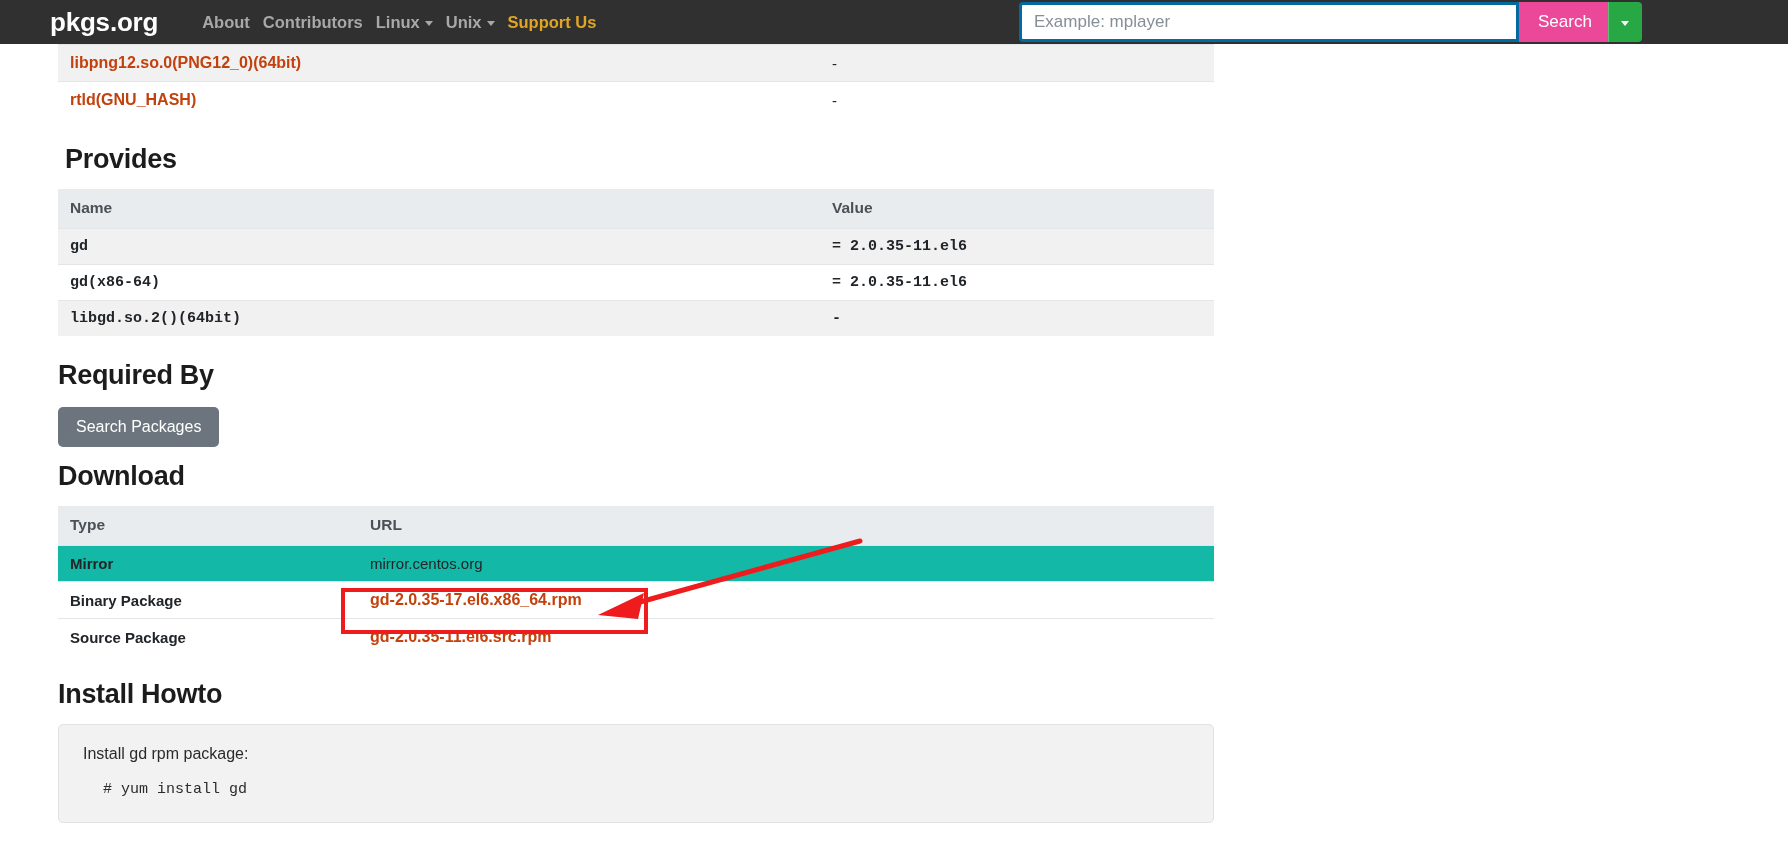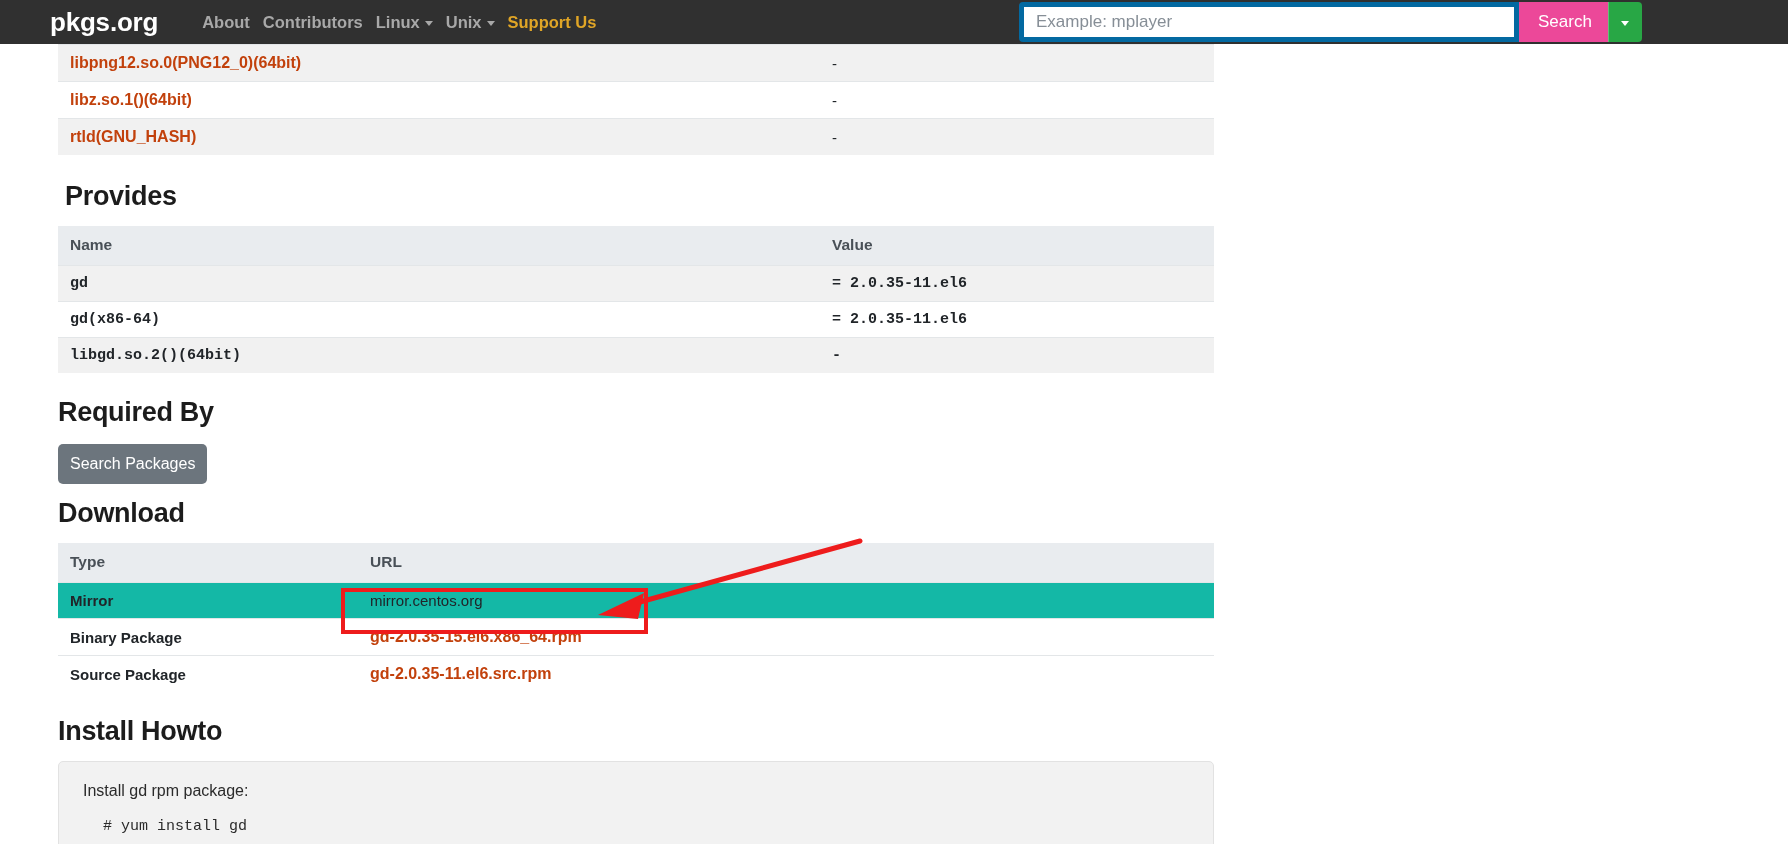--- a/index.html
+++ b/index.html
@@ -66,21 +66,21 @@
     left: 1019px;
     top: 2px;
     display: flex;
     align-items: stretch;
     height: 40px;
   }
   .search-input {
     width: 500px;
     height: 40px;
     box-sizing: border-box;
-    border: 5px solid #0369a1;
+    border: 3px solid #0369a1;
     border-radius: 4px 0 0 4px;
     padding: 0 12px;
     font-size: 17px;
     font-family: "Liberation Sans", sans-serif;
     color: #495057;
     background: #ffffff;
     outline: none;
   }
   .search-input::placeholder { color: #868e96; }
   .search-btn {
@@ -157,21 +157,21 @@
   }
   .dash { color: #212529; font-size: 15px; }
 
   .btn-secondary {
     background: #6c757d;
     color: #ffffff;
     border: none;
     border-radius: 5px;
     font-size: 16px;
     font-family: "Liberation Sans", sans-serif;
-    padding: 11px 12px;
+    padding: 11px 18px;
     cursor: pointer;
   }
 
   .bold-cell { font-weight: bold; font-size: 16px; color: #212529; }
   .plain-cell { font-size: 16px; color: #212529; }
 
   .howto {
     width: 1156px;
     box-sizing: border-box;
     background: #f2f2f2;
@@ -255,24 +255,20 @@
     <colgroup>
         <col style="width:762px">
         <col style="width:394px">
       </colgroup>
     <tbody>
       <tr>
         <td><a class="lnk" href="#">libpng12.so.0(PNG12_0)(64bit)</a></td>
         <td class="dash">-</td>
       </tr>
       <tr>
-        <td><a class="lnk" href="#">libz.so.1()(64bit)</a></td>
-        <td class="dash">-</td>
-      </tr>
-      <tr>
         <td><a class="lnk" href="#">rtld(GNU_HASH)</a></td>
         <td class="dash">-</td>
       </tr>
     </tbody>
   </table>
 
   
   <h2 class="section-title" style="margin-top:26px;margin-bottom:14px;margin-left:7px;">Provides</h2>
   <table class="pkg">
     <colgroup>
@@ -319,21 +315,21 @@
       </tr>
     </thead>
     <tbody>
       <tr style="background:#14b8a6;">
         <td class="bold-cell">Mirror</td>
         <td class="plain-cell">mirror.centos.org</td>
       </tr>
       <tr style="background:#ffffff;">
         <td class="bold-cell">Binary Package</td>
         <td>
-          <a class="lnk" href="#">gd-2.0.35-15.el6.x86_64.rpm</a>
+          <a class="lnk" href="#">gd-2.0.35-17.el6.x86_64.rpm</a>
         </td>
       </tr>
       <tr style="background:#ffffff;">
         <td class="bold-cell">Source Package</td>
         <td>
           <a class="lnk" href="#">gd-2.0.35-11.el6.src.rpm</a>
         </td>
       </tr>
     </tbody>
   </table>

